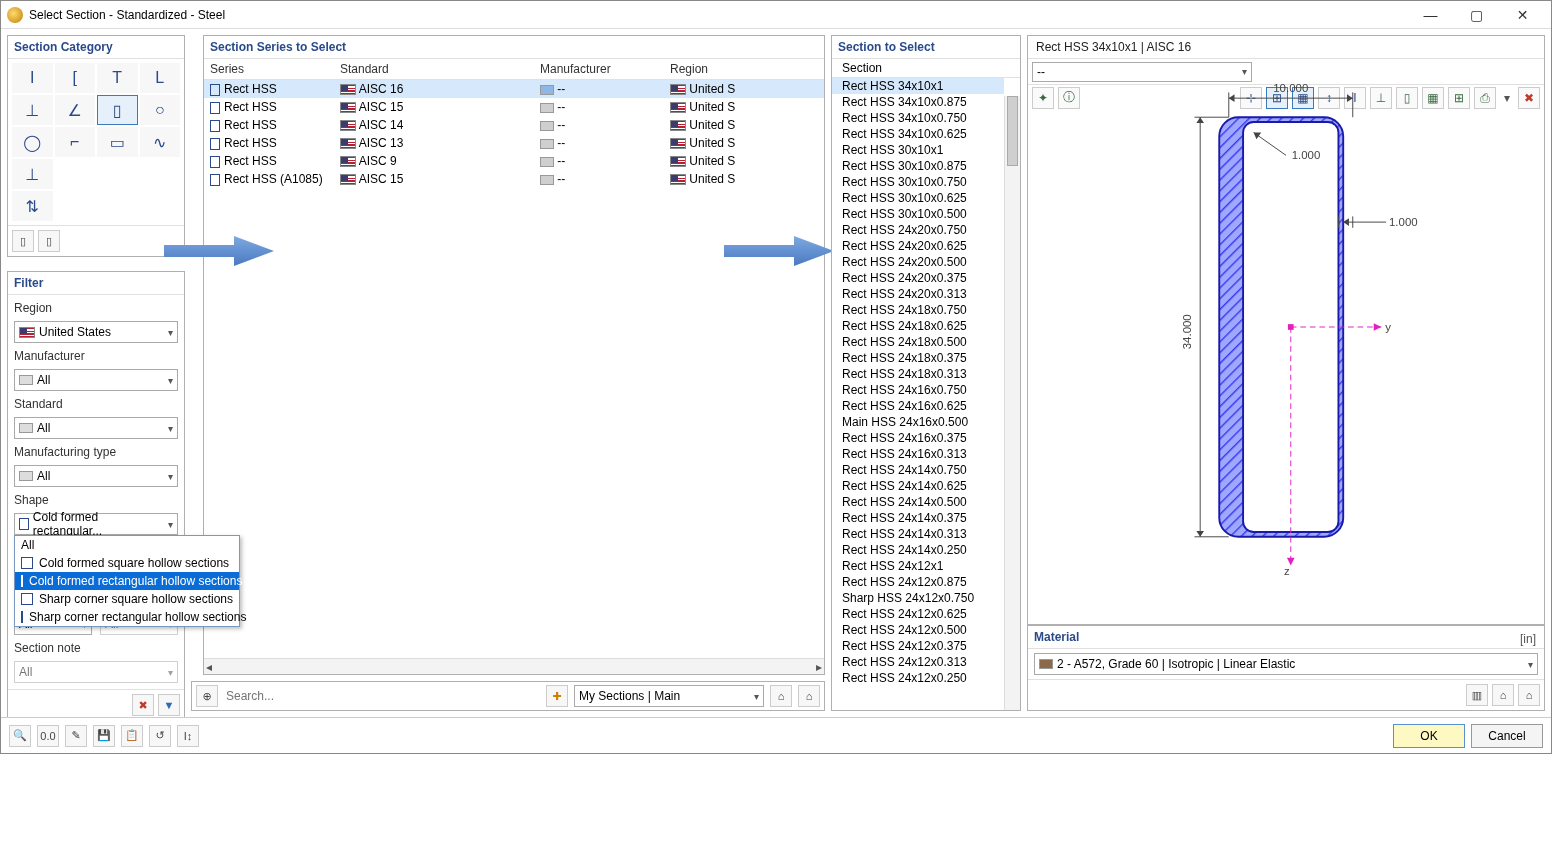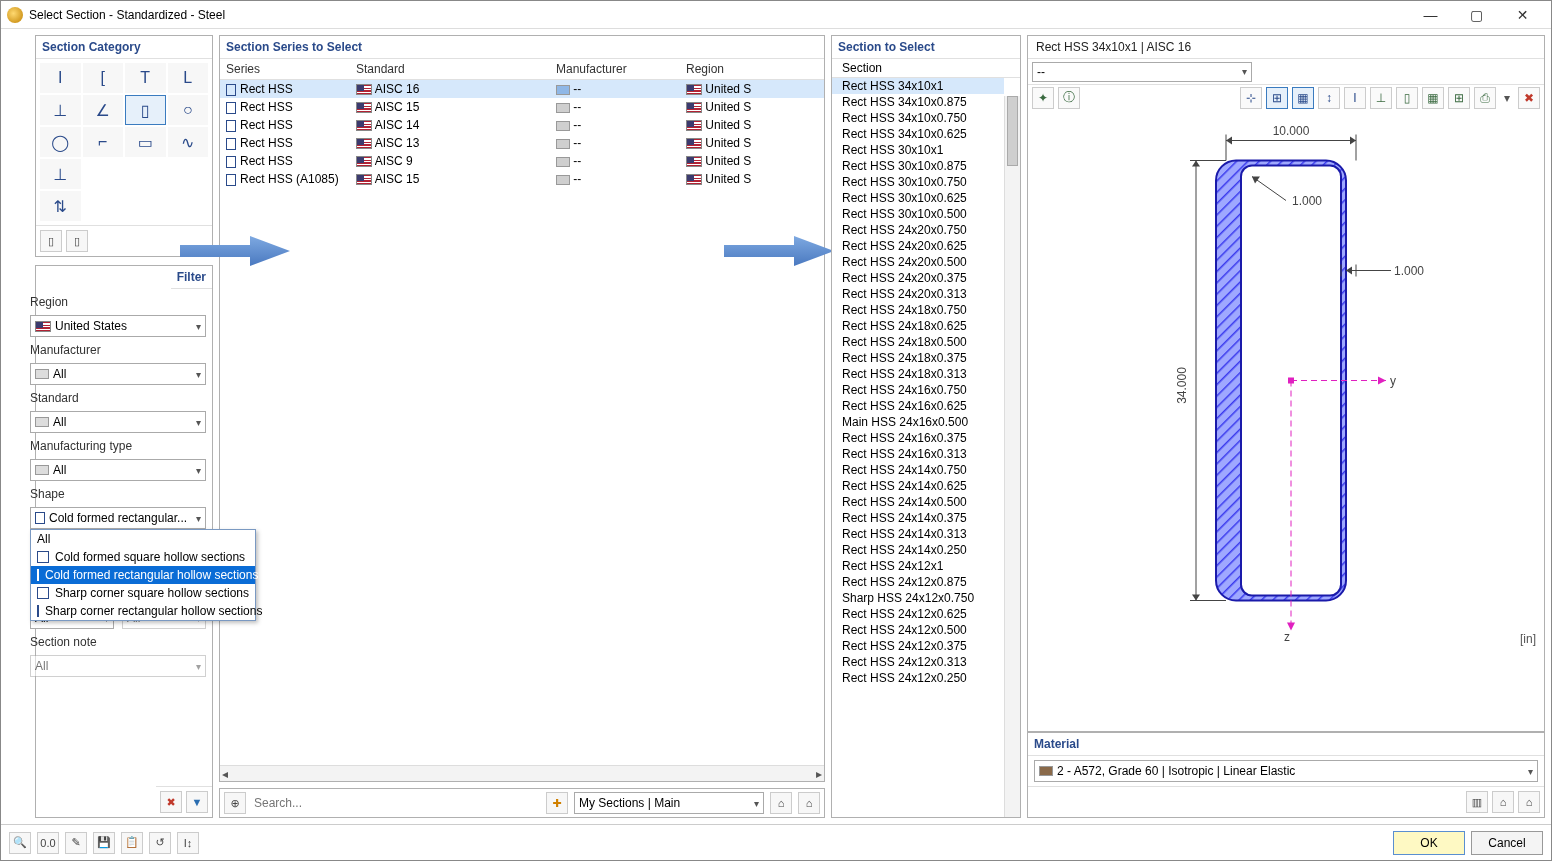--- a/index.html
+++ b/index.html
@@ -1,26 +1,26 @@
 <!DOCTYPE html>
 <html><head>
 <meta charset="utf-8">
 <style>
 * { box-sizing: border-box; font-family: "Segoe UI", Tahoma, sans-serif; font-size: 12px; }
 body { margin: 0; background: #fff; color: #000; }
-.window { width: 1552px; height: 861px; border: 1px solid #888; display: flex; flex-direction: column; }
+.window { width: 1552px; height: 754px; border: 1px solid #888; display: flex; flex-direction: column; }
 .titlebar { height: 28px; display: flex; align-items: center; padding: 0 6px; border-bottom: 1px solid #ddd; }
 .titlebar .app-icon { width: 16px; height: 16px; background: radial-gradient(circle at 40% 40%, #ffd970, #c08000); border-radius: 50%; margin-right: 6px; }
 .titlebar .title { flex: 1; }
 .winbtns { display: flex; gap: 1px; }
 .winbtn { width: 45px; height: 26px; display: flex; align-items: center; justify-content: center; font-size: 14px; color: #333; }
 .body { flex: 1; display: flex; gap: 6px; padding: 6px; overflow: hidden; }
 .panel { border: 1px solid #b0b0b0; display: flex; flex-direction: column; background: #fff; }
 .panel-title { color: #2a4a8a; font-weight: 600; padding: 4px 6px; border-bottom: 1px solid #e0e0e0; }
-.left-col { width: 178px; display: flex; flex-direction: column; gap: 8px; margin-left: 28px; }
+.left-col { width: 178px; display: flex; flex-direction: column; gap: 14px; }
 .category-grid { display: grid; grid-template-columns: repeat(4, 1fr); gap: 2px; padding: 4px; }
 .cat-btn { height: 30px; border: 1px solid transparent; display: flex; align-items: center; justify-content: center; background: #f7f7f7; color: #2a4a8a; font-size: 16px; }
 .cat-btn.sel { border: 1px solid #3a7bbf; background: #e6f0fa; }
 .cat-row-single { grid-column: 1 / 2; }
 .cat-bottom { padding: 4px; display: flex; gap: 4px; border-top: 1px solid #e0e0e0; }
 .small-btn { width: 22px; height: 22px; border: 1px solid #ccc; background: #f7f7f7; display: inline-flex; align-items: center; justify-content: center; color: #444; font-size: 11px; }
 .filter-body { padding: 6px; display: flex; flex-direction: column; gap: 6px; overflow: visible; }
 .filter-label { color: #333; }
 .combo { height: 22px; border: 1px solid #aaa; background: #fff; display: flex; align-items: center; padding: 0 4px; position: relative; }
 .combo .swatch { width: 14px; height: 10px; background: #ddd; border: 1px solid #999; margin-right: 4px; }
@@ -29,21 +29,21 @@
 .combo .caret { margin-left: auto; font-size: 10px; color: #555; }
 .combo.narrow { width: 84px; display: inline-flex; }
 .shape-dd { position: relative; }
 .dd-menu { position: absolute; top: 22px; left: 0; width: 226px; border: 1px solid #7a99c2; background: #fff; box-shadow: 2px 2px 4px rgba(0,0,0,.25); z-index: 50; }
 .dd-item { padding: 2px 6px; display: flex; align-items: center; gap: 6px; white-space: nowrap; }
 .dd-item .ic { width: 12px; height: 12px; border: 1px solid #2a4a8a; display: inline-block; }
 .dd-item.sel { background: #0a6cd6; color: #fff; }
 .dd-item.sel .ic { border-color: #fff; }
 .filter-footer { margin-top: auto; padding: 4px; display: flex; justify-content: flex-end; gap: 4px; border-top: 1px solid #e0e0e0; }
 .mid-col { flex: 1.55; min-width: 520px; display: flex; flex-direction: column; gap: 6px; }
-.series-panel { flex: 1; position: relative; }
+.series-panel { flex: 1; position: relative; margin-left: 12px; }
 .table { width: 100%; border-collapse: collapse; }
 .table th { text-align: left; font-weight: 400; color: #333; padding: 3px 6px; border-bottom: 1px solid #e0e0e0; }
 .table td { padding: 2px 6px; }
 .table tr.row.sel { background: #d6e8fb; }
 .row-sw { width: 14px; height: 10px; background: #cfcfcf; border: 1px solid #999; display: inline-block; vertical-align: middle; }
 .row-sw.sel { background: #8fb7e6; }
 .row-flag { width: 16px; height: 11px; background: linear-gradient(to bottom, #b22234 0 15%, #fff 15% 30%, #b22234 30% 45%, #fff 45% 60%, #b22234 60% 75%, #fff 75% 90%, #b22234 90% 100%); border: 1px solid #888; display: inline-block; vertical-align: middle; position: relative; }
 .row-flag::before { content: ""; position: absolute; top: 0; left: 0; width: 7px; height: 6px; background: #3c3b6e; }
 .shape-ic { width: 10px; height: 12px; border: 1.5px solid #2a4a8a; display: inline-block; vertical-align: middle; margin-right: 4px; }
 .hscroll { height: 16px; border-top: 1px solid #ddd; background: #f3f3f3; display: flex; align-items: center; justify-content: space-between; padding: 0 2px; color: #555; font-size: 10px; }
@@ -113,21 +113,21 @@
             <div class="cat-btn">∿</div>
             <div class="cat-btn cat-row-single">⊥</div>
             <div class="cat-btn cat-row-single">⇅</div>
           </div>
         <div class="cat-bottom">
           <span class="small-btn">▯</span>
           <span class="small-btn">▯</span>
         </div>
       </div>
 
-      <div class="panel" style="flex:1; overflow:visible;align-items:flex-end;">
+      <div class="panel" style="flex:1; overflow:visible;">
         <div class="panel-title">Filter</div>
         <div class="filter-body">
           <div class="filter-label">Region</div>
           <div class="combo">
               <span class="flag"></span>
               <span>United States</span>
               <span class="caret">▾</span>
             </div>
 
           <div class="filter-label">Manufacturer</div>

